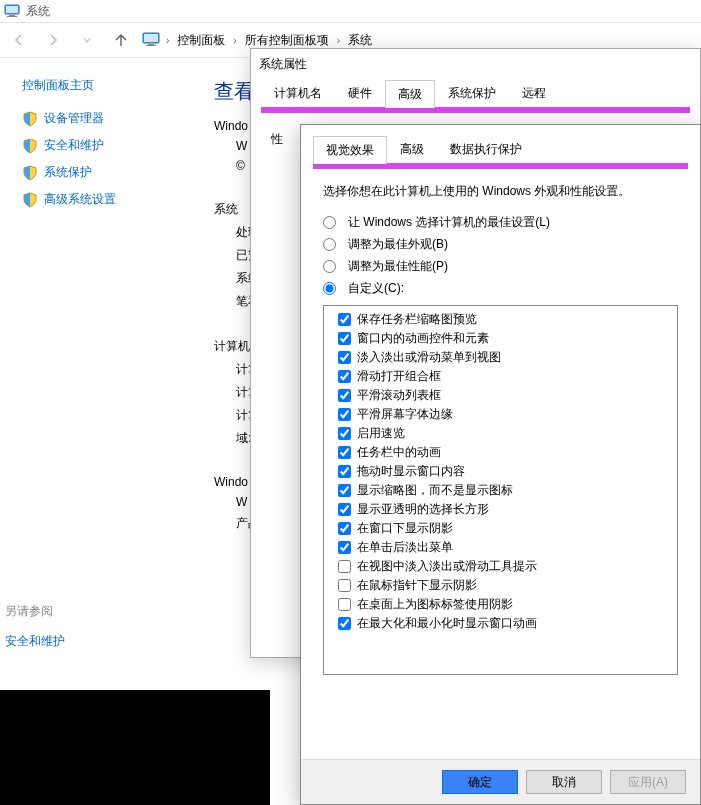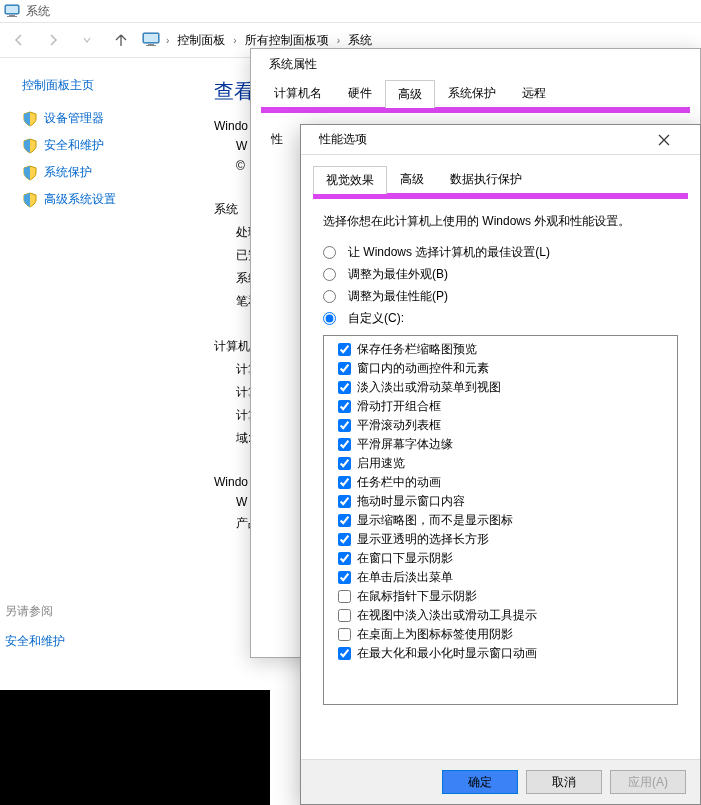--- a/index.html
+++ b/index.html
@@ -31,21 +31,21 @@
 .maincontent .indent { padding-left: 22px; }
 .seealso { position:absolute; left:5px; top: 545px; }
 .seealso-hdr { color:#888; margin-bottom:8px;}
 .seealso a { color:#0066cc; text-decoration:none;}
 
 
 .blackstrip { position:absolute; left:0; bottom:0; width:270px; height:115px; background:#000; }
 
 
 .dlg-sysprops { position: absolute; left: 250px; top: 48px; width: 451px; height: 610px; background: #fff; border: 1px solid #aaa; box-shadow: 0 4px 20px rgba(0,0,0,0.2); }
-.dlg-title { height: 30px; display: flex; align-items: center; padding: 0 18px; font-size: 12px; color: #000; }
+.dlg-title { height: 30px; display: flex; align-items: center; padding: 0 8px; font-size: 12px; color: #000; }
 .tabs { display: flex; border-bottom: 6px solid #d946ef; margin: 0 10px; }
 .tab { padding: 5px 12px; border: 1px solid transparent; border-bottom: none; background: #fff; cursor: default; }
 .tab.active { border-color: #ccc; position: relative; top: 1px; background: #fff; }
 
 
 .dlg-perf { position: absolute; left: 300px; top: 124px; width: 401px; height: 681px; background: #fff; border: 1px solid #888; box-shadow: 0 6px 24px rgba(0,0,0,0.3); display:flex; flex-direction:column; }
 .dlg-perf .dlg-title { border-bottom: 1px solid #ddd; justify-content: space-between; }
 .close-btn { width: 36px; height: 24px; display:flex; align-items:center; justify-content:center; color:#333; }
 .dlg-perf .tabs { margin: 10px 12px 0 12px; }
 .dlg-body { padding: 14px 22px; flex:1; overflow:hidden; }
@@ -190,28 +190,20 @@
     <div class="tab active">高级</div>
     <div class="tab">系统保护</div>
     <div class="tab">远程</div>
   </div>
   <div style="padding:18px 20px">
     <span>性</span>
   </div>
 </div>
 
 <div class="dlg-perf">
-  <div class="dlg-title">
-    <span>性能选项</span>
-    <span class="close-btn">
-        <svg width="12" height="12" viewBox="0 0 12 12">
-          <path d="M1 1 L11 11 M11 1 L1 11" stroke="#333" stroke-width="1.2"></path>
-        </svg>
-      </span>
-  </div>
   <div class="tabs">
     <div class="tab active">视觉效果</div>
     <div class="tab">高级</div>
     <div class="tab">数据执行保护</div>
   </div>
   <div class="dlg-body">
     <div class="instr">选择你想在此计算机上使用的 Windows 外观和性能设置。</div>
 
     <label class="radio-row">
         <input type="radio" name="perfmode" style="">
@@ -278,25 +270,25 @@
         <label class="check-row">
           <input type="checkbox" checked="" style="">
           <span>在窗口下显示阴影</span>
         </label>
         <label class="check-row">
           <input type="checkbox" checked="" style="">
           <span>在单击后淡出菜单</span>
         </label>
         <label class="check-row">
           <input type="checkbox" style="">
+          <span>在视图中淡入淡出或滑动工具提示</span>
+        </label>
+        <label class="check-row">
+          <input type="checkbox" style="">
           <span>在鼠标指针下显示阴影</span>
-        </label>
-        <label class="check-row">
-          <input type="checkbox" style="">
-          <span>在视图中淡入淡出或滑动工具提示</span>
         </label>
         <label class="check-row">
           <input type="checkbox" style="">
           <span>在桌面上为图标标签使用阴影</span>
         </label>
         <label class="check-row">
           <input type="checkbox" checked="" style="">
           <span>在最大化和最小化时显示窗口动画</span>
         </label>
       </div>

